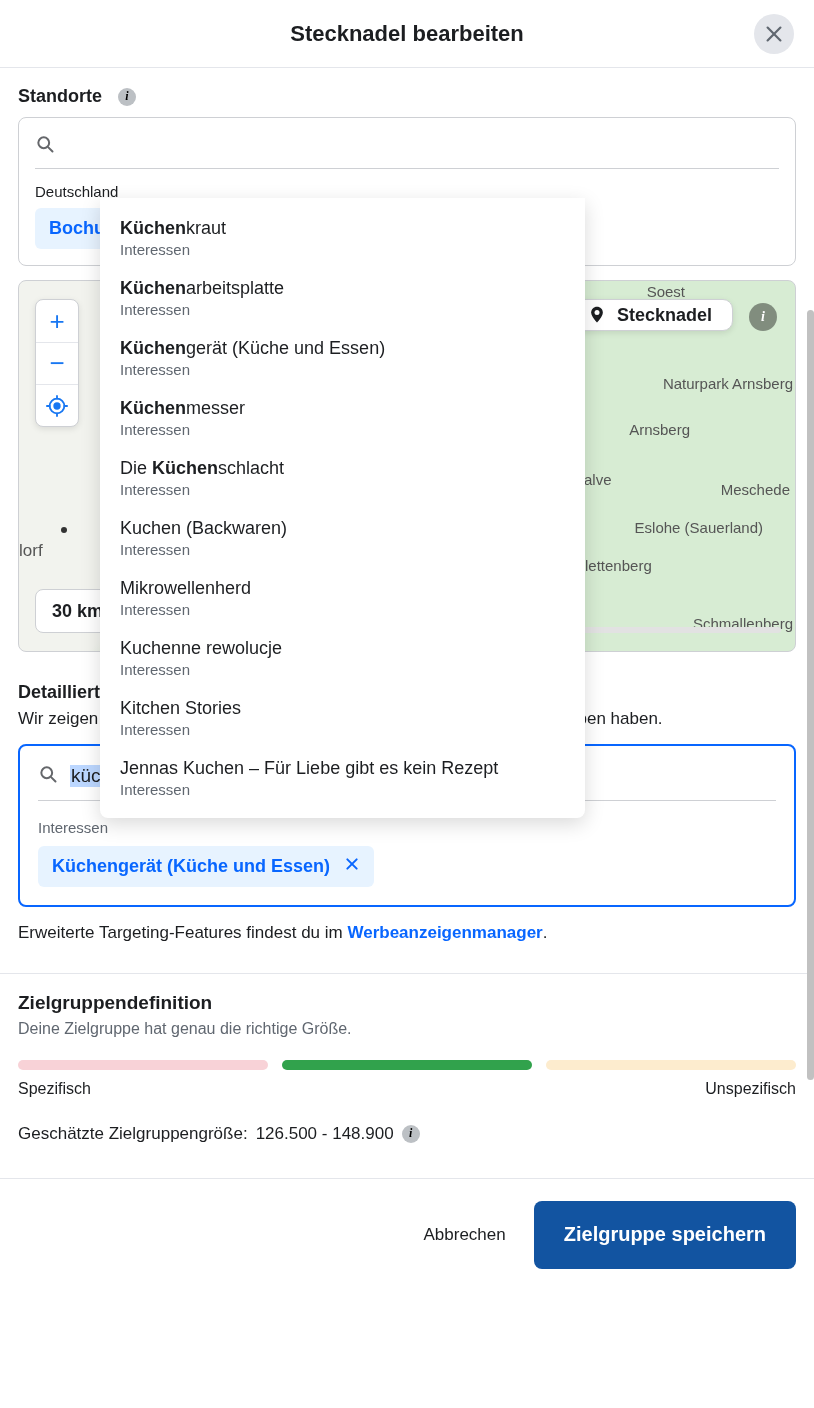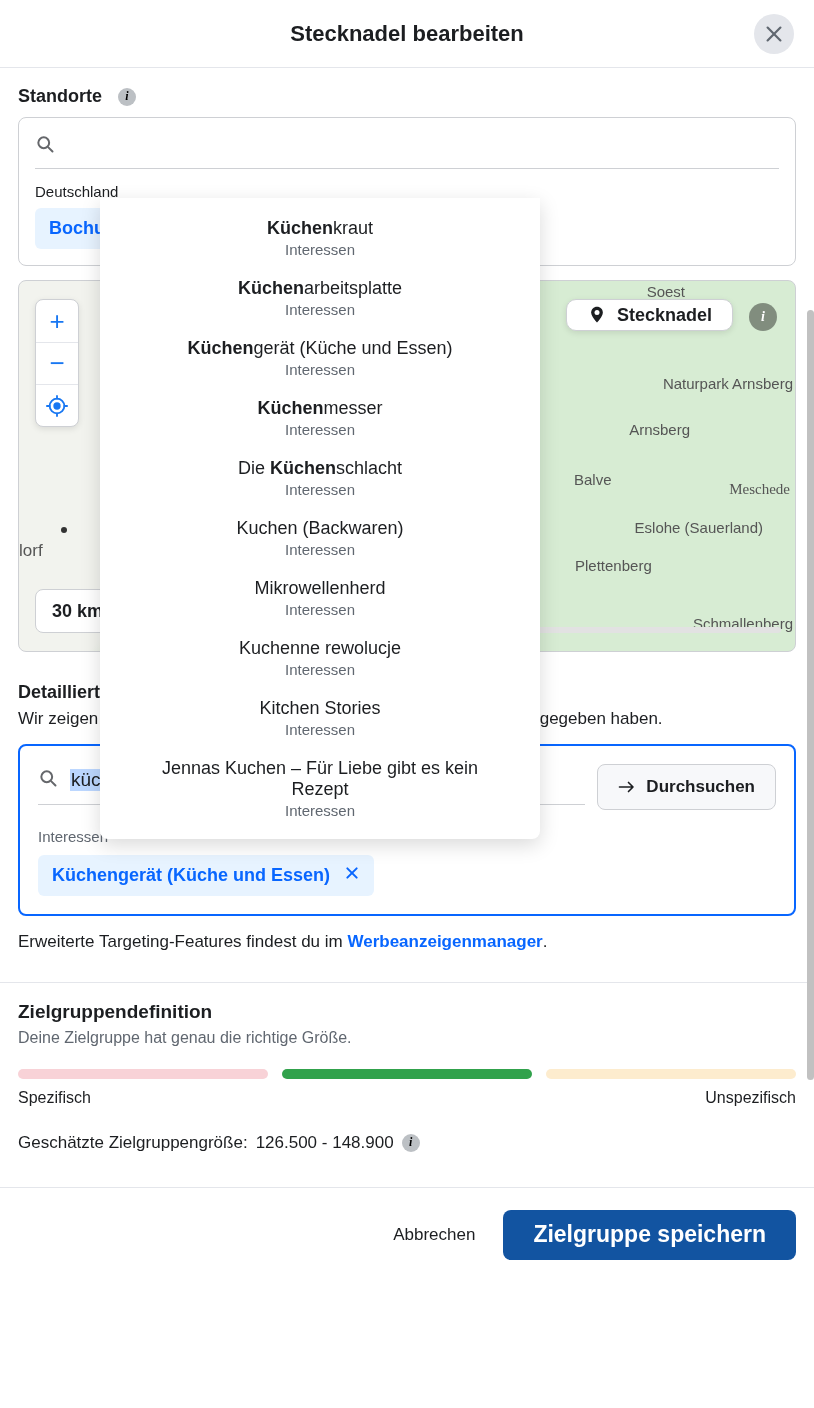--- a/index.html
+++ b/index.html
@@ -57,42 +57,42 @@
   .t-search-input-wrap{flex:1;display:flex;align-items:center;gap:12px;border-bottom:1px solid var(--border-light);padding-bottom:12px;}
   .sel-highlight{background:#bcd7ff;padding:0 1px;font-size:19px;}
   .browse-btn{display:flex;align-items:center;gap:10px;height:46px;padding:0 20px;border:1px solid var(--border-light);border-radius:8px;background:#f7f8fa;font-size:17px;font-weight:600;cursor:pointer;}
   .browse-btn svg{width:18px;height:14px;stroke:#1c1e21;stroke-width:2.2;fill:none;}
   .interests-label{margin-top:18px;font-size:15px;color:var(--text-secondary);}
   .interest-chip{margin-top:10px;display:inline-flex;align-items:center;gap:14px;background:var(--blue-light-bg);color:var(--blue-fb);font-weight:700;font-size:18px;padding:10px 14px;border-radius:6px;}
   .interest-chip .x svg{width:16px;height:16px;stroke:var(--blue-fb);stroke-width:3;}
   .ext-text{margin-top:16px;font-size:17px;}
   .ext-text a{color:var(--blue-fb);font-weight:600;text-decoration:none;}
   
-  .dropdown{position:absolute;left:100px;top:130px;width:440px;background:#fff;border-radius:0 0 8px 8px;box-shadow:0 6px 20px rgba(0,0,0,.15);z-index:50;padding:10px 12px;text-align:center;}
+  .dropdown{position:absolute;left:100px;top:130px;width:485px;background:#fff;border-radius:0 0 8px 8px;box-shadow:0 6px 20px rgba(0,0,0,.15);z-index:50;padding:10px 0;}
   .dd-item{padding:10px 20px;cursor:pointer;}
   .dd-title{font-size:18px;color:var(--text-primary);}
   .dd-title b{font-weight:700;}
   .dd-sub{font-size:15px;color:var(--text-secondary);margin-top:2px;}
   
   .divider{height:1px;background:var(--border-lighter);margin-top:30px;}
   .aud-def{padding:18px;}
   .aud-title{font-size:19px;font-weight:700;}
   .aud-sub{font-size:16px;color:var(--text-secondary);margin-top:6px;}
   .meter{margin-top:22px;display:flex;gap:14px;height:10px;}
   .meter div{flex:1;border-radius:6px;}
   .meter .m1{background:#f8d2d7;}
   .meter .m2{background:#31a24c;}
   .meter .m3{background:#fdecce;}
   .meter-labels{display:flex;justify-content:space-between;margin-top:10px;font-size:16px;color:var(--text-primary);}
   .est-row{margin-top:26px;font-size:17px;display:flex;align-items:center;gap:8px;text-align:right;}
   
   .divider2{height:1px;background:var(--border-lighter);margin-top:16px;}
   .footer{display:flex;justify-content:flex-end;align-items:center;gap:28px;padding:22px 18px;font-size:17px;}
   .cancel-link{color:var(--text-primary);font-weight:400;cursor:pointer;margin-left:44px;}
-  .save-btn{background:var(--blue-fb-dark);color:#fff;border:none;border-radius:8px;height:50px;padding:0 30px;font-size:23px;font-weight:700;cursor:pointer;}
+  .save-btn{background:var(--blue-fb-dark);color:#fff;border:none;border-radius:8px;height:68px;padding:0 30px;font-size:20px;font-weight:700;cursor:pointer;}
   
   .page-scroll{position:absolute;right:0;top:310px;width:7px;height:770px;background:#c1c1c1;border-radius:4px;}
 </style>
 </head>
 <body>
 
 <div class="container">
   <div class="page-scroll"></div>
 
   <div class="header">
@@ -144,21 +144,21 @@
             <path d="M12 2C8 2 5 5 5 9c0 5 7 12 7 12s7-7 7-12c0-4-3-7-7-7z" fill="#1c1e21"></path>
             <circle cx="12" cy="9" r="3" fill="#fff"></circle>
           </svg>
         <span>Stecknadel</span>
       </div>
       <div class="map-info">i</div>
 
       <div class="map-label" style="right:110px;top:2px;">Soest</div>
       <div class="map-label" style="right:105px;top:140px;">Arnsberg</div>
       <div class="map-label" style="left:555px;top:190px;">Balve</div>
-      <div class="map-label" style="right:5px;top:200px;font-family:Liberation Serif, serif;">Meschede</div>
+      <div class="map-label" style="right:5px;top:200px;">Meschede</div>
       <div class="map-label" style="right:32px;top:238px;">Eslohe (Sauerland)</div>
       <div class="map-label" style="left:556px;top:276px;">Plettenberg</div>
       <div class="map-label" style="right:2px;top:334px;">Schmallenberg</div>
       <div class="map-label" style="right:2px;top:94px;">Naturpark Arnsberg</div>
       <div class="map-label" style="left:0px;top:260px;font-size:17px;">lorf</div>
       <div style="position:absolute;left:42px;top:246px;width:6px;height:6px;border-radius:50%;background:#333"></div>
 
       <div class="radius-chip">
         <span>30 km</span>
       </div>
@@ -172,26 +172,20 @@
       <div class="t-search-row">
         <div class="t-search-input-wrap">
           <span class="search-icon">
             <svg viewBox="0 0 24 24">
                 <circle cx="10.5" cy="10.5" r="6.5"></circle>
                 <path d="M16 16 L21 21" stroke-linecap="round"></path>
               </svg>
           </span>
           <span class="sel-highlight">küchen</span>
         </div>
-        <div class="browse-btn">
-          <svg viewBox="0 0 24 16">
-              <path d="M2 8 H20 M14 2 L20 8 L14 14" stroke-linecap="round" stroke-linejoin="round"></path>
-            </svg>
-          <span>Durchsuchen</span>
-        </div>
       </div>
 
       <div class="interests-label">Interessen</div>
       <div class="interest-chip">
         <span>Küchengerät (Küche und Essen)</span>
         <span class="x">
           <svg viewBox="0 0 24 24">
               <path d="M5 5 L19 19 M19 5 L5 19" fill="none" stroke-linecap="round"></path>
             </svg>
         </span>

